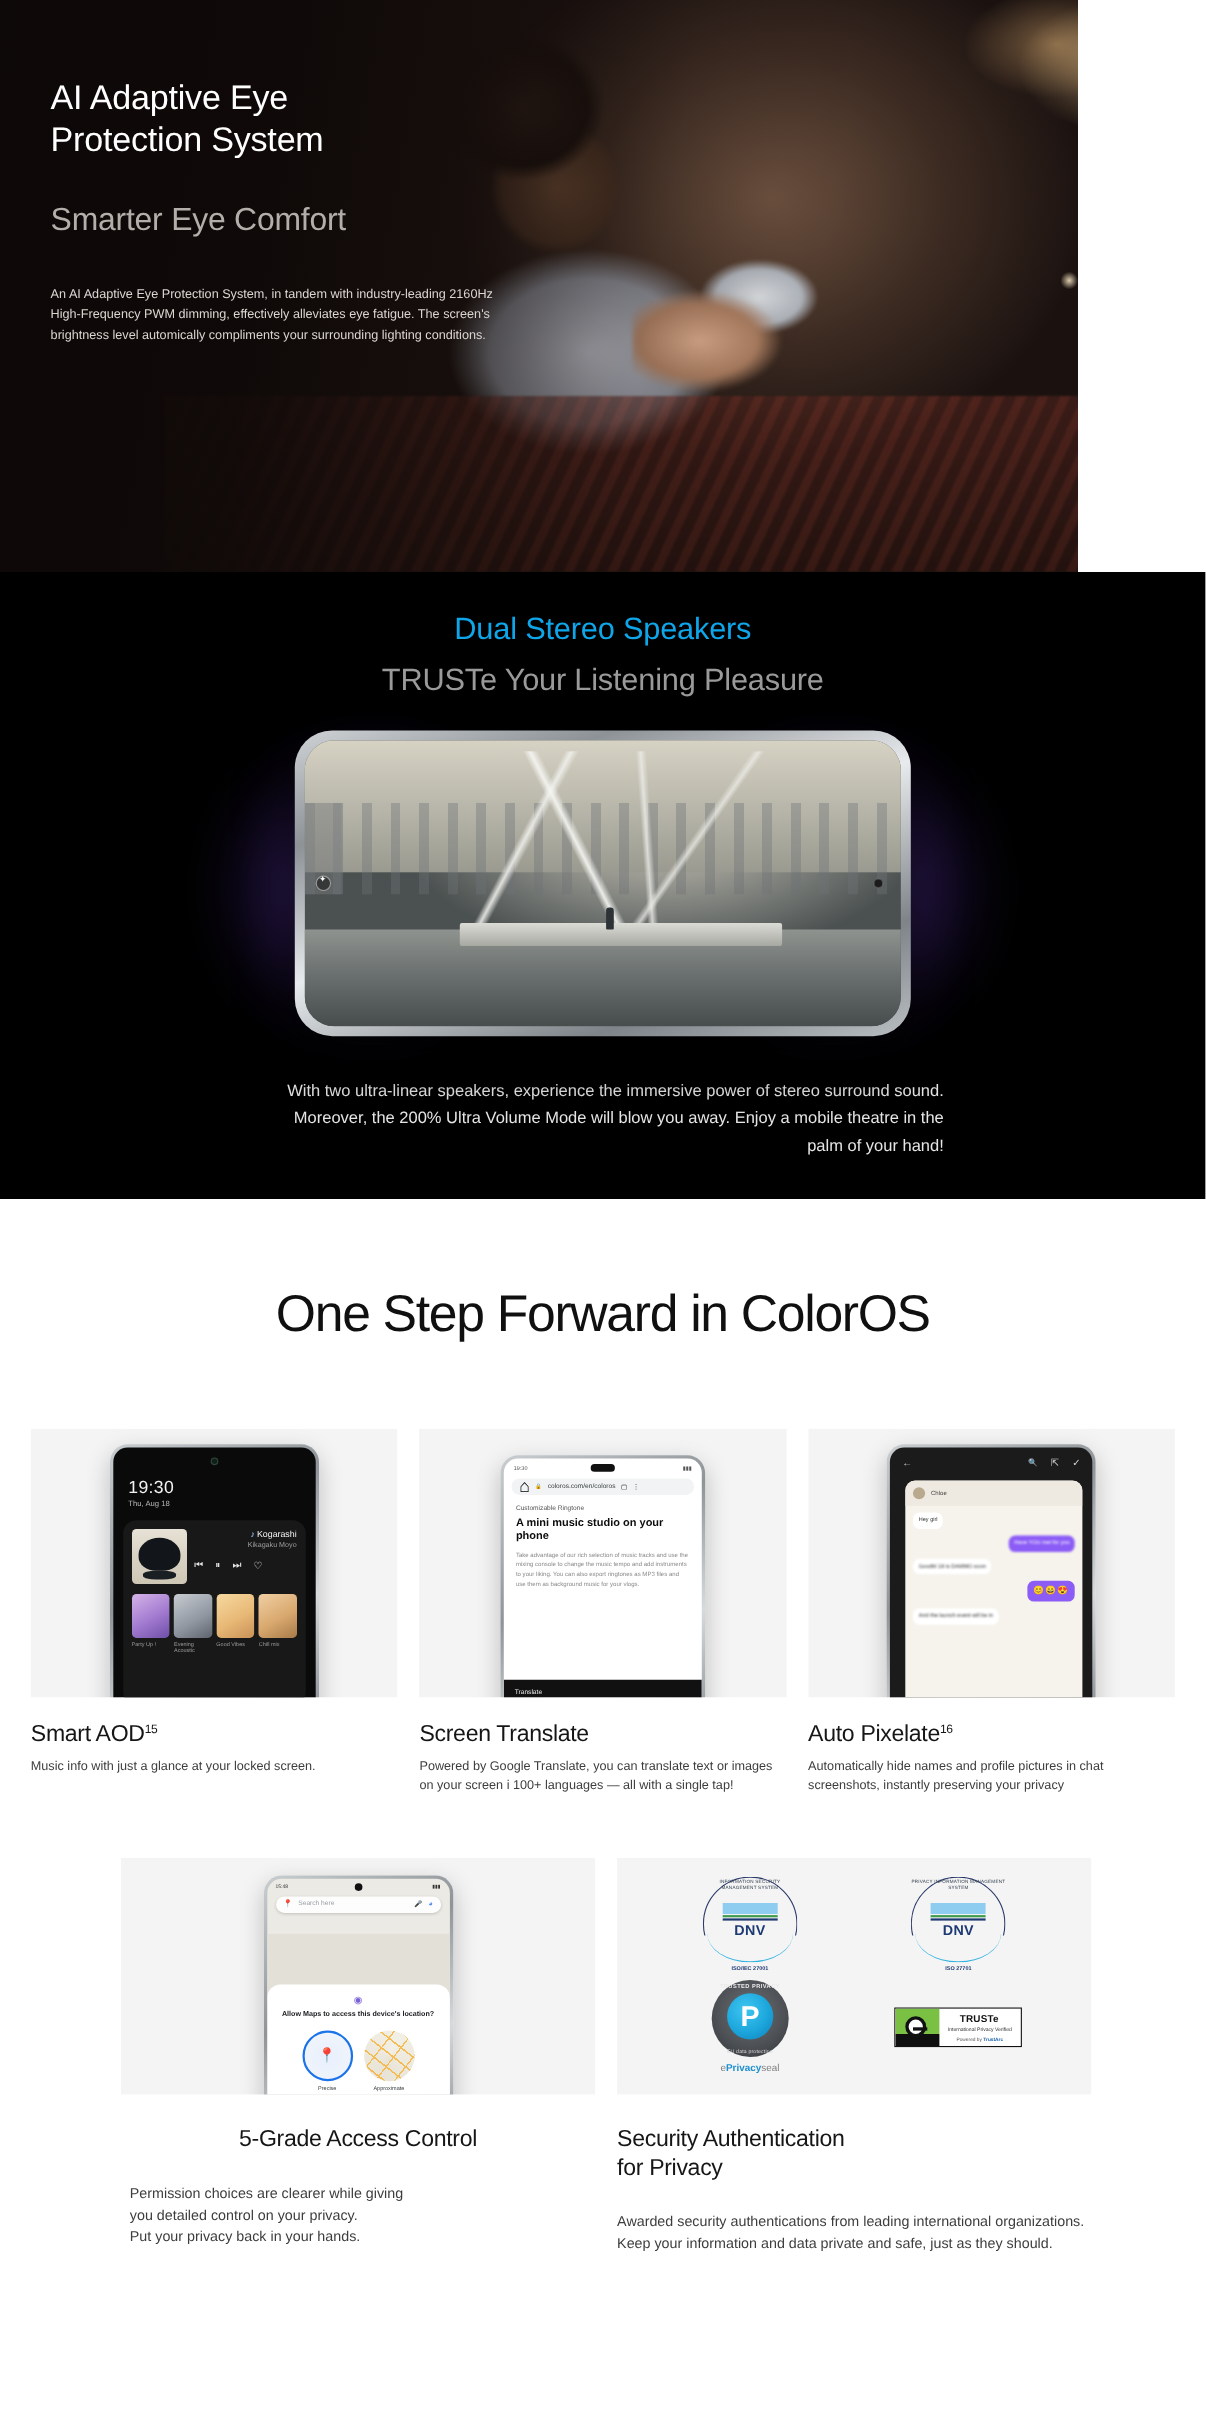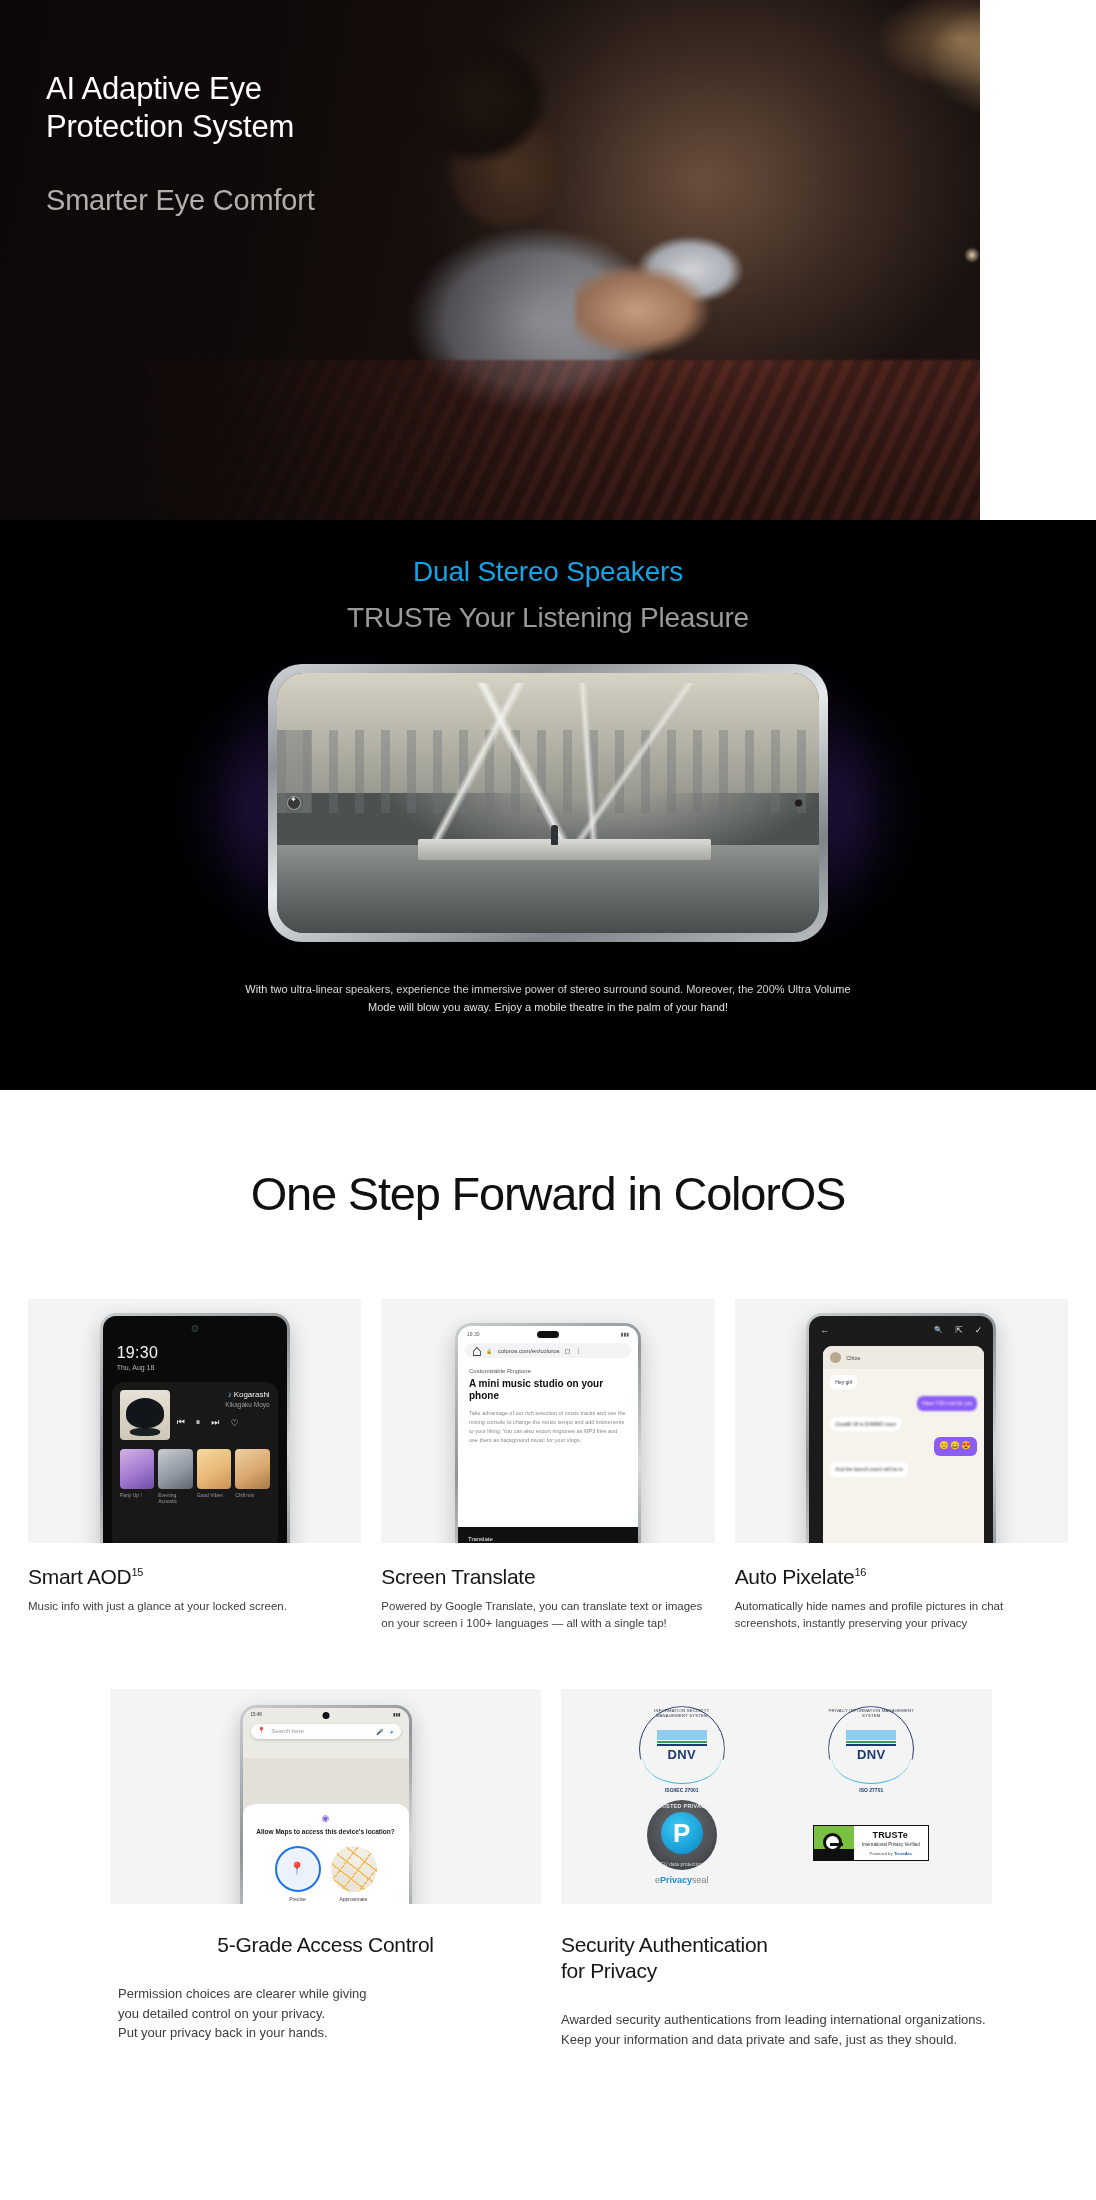--- a/index.html
+++ b/index.html
@@ -121,21 +121,21 @@
   .spk-scn-figure { position:absolute; left:50.5%; bottom:34%; width:7px; height:20px;
     background:#2d3236; border-radius:3px 3px 1px 1px; }
   .spk-ui-dot {
     position:absolute; left:10px; top:50%; transform:translateY(-50%);
     width:14px; height:14px; border-radius:50%; background:rgba(20,20,20,.55);
     border:1px solid rgba(255,255,255,.5);
   }
   .spk-ui-dot::after { content:"✦"; position:absolute; left:2px; top:-2px; font-size:8px; color:#fff; }
   .spk-notch { position:absolute; right:16px; top:50%; transform:translateY(-50%);
     width:9px; height:9px; border-radius:50%; background:#1c1c1c; border:1px solid rgba(255,255,255,.25); }
-  .spk-body { text-align:center; margin-top:22px; font-size:11px; line-height:1.65; color:#e6e6e6; }
+  .spk-body { text-align:right; margin-top:22px; font-size:15px; line-height:1.65; color:#e6e6e6; }
   .spk-body p { max-width:620px; margin:0 auto; }
 
   
   .coloros { position:relative; width:1096px; background:#fff; padding-top:76px; }
   .coloros-h1 { text-align:center; font-size:47px; color:#101010; font-weight:400; letter-spacing:-1.2px; }
 
   .grid3 { display:flex; gap:20px; padding:0 28px; margin-top:78px; }
   .card { flex:1; }
   .card-media {
     background:#f4f4f4; height:244px; position:relative; overflow:hidden;
@@ -293,20 +293,21 @@
   <div class="hero-eye-subject"></div>
   <div class="hero-eye-hand"></div>
   <div class="hero-eye-rug"></div>
   <div class="hero-eye-veil"></div>
   <div class="hero-eye-content">
     <h1 class="hero-eye-title">
       <span>AI Adaptive Eye</span><br>
       <span>Protection System</span>
     </h1>
     <div class="hero-eye-sub">Smarter Eye Comfort</div>
+    <p class="hero-eye-body">An AI Adaptive Eye Protection System, in tandem with industry-leading 2160Hz High-Frequency PWM dimming, effectively alleviates eye fatigue. The screen's brightness level automically compliments your surrounding lighting conditions.</p>
   </div>
 </section>
 
 <section class="speakers">
   <div class="spk-title">Dual Stereo Speakers</div>
   <div class="spk-sub">TRUSTe Your Listening Pleasure</div>
 
   <div class="spk-stage">
     <div class="spk-glow-l"></div>
     <div class="spk-glow-r"></div>

